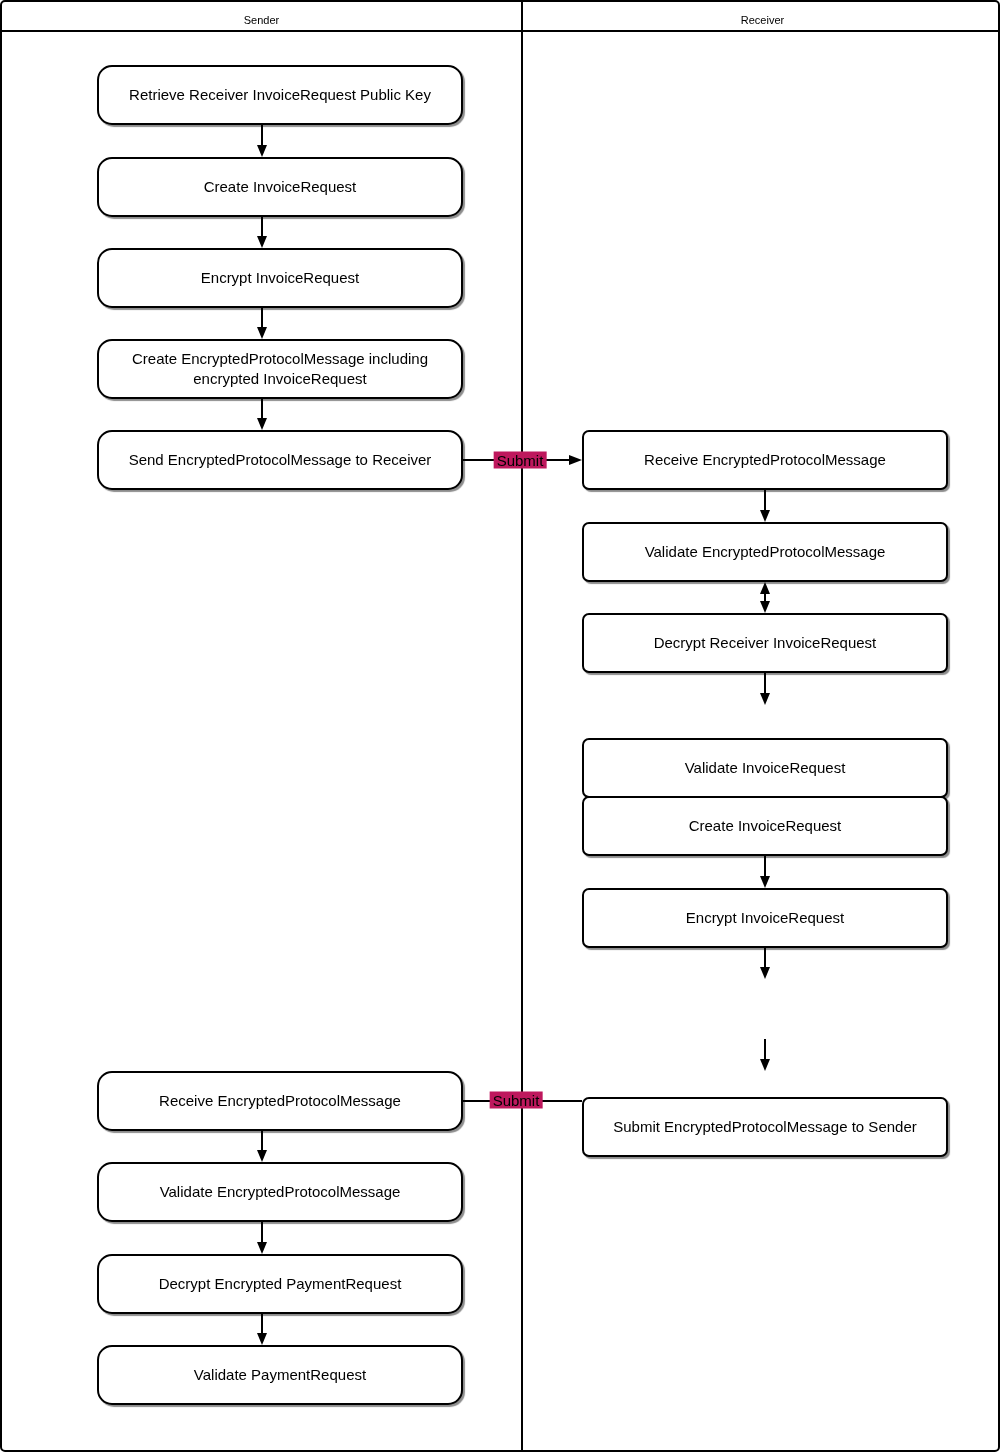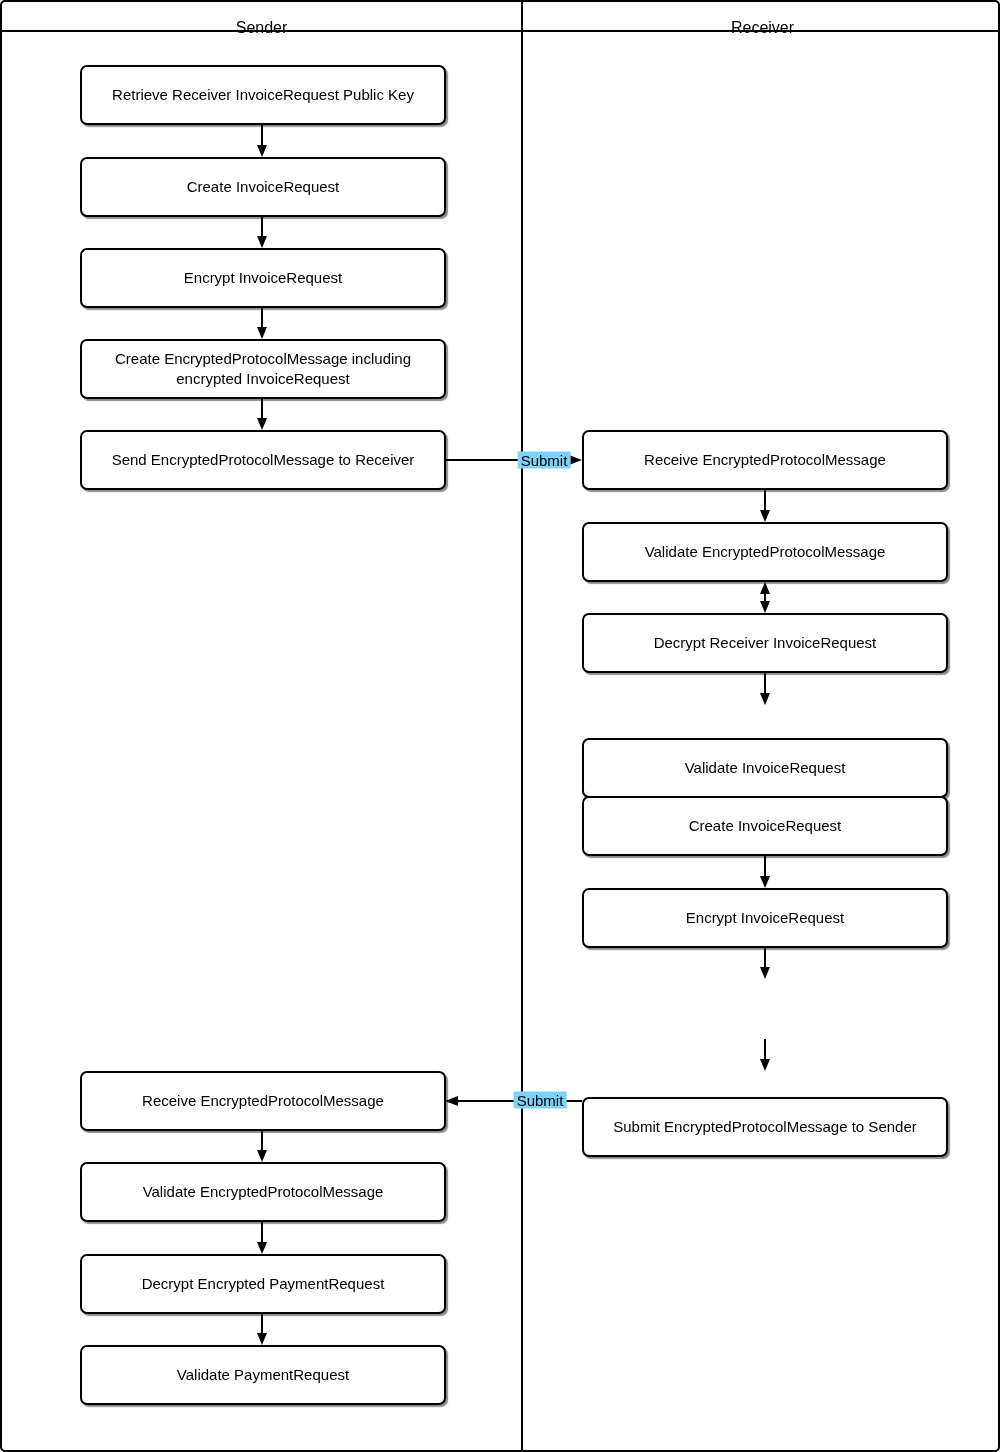--- a/index.html
+++ b/index.html
@@ -25,23 +25,23 @@
   }
   .header-rule {
     position: absolute;
     left: 0; top: 28px;
     width: 1000px; height: 2px;
     background: #000;
     z-index: 1;
   }
   .lane-label {
     position: absolute;
-    top: 8px; height: 35px;
+    top: 0; height: 35px;
     display: flex; align-items: center; justify-content: center;
-    font-size: 16px;
+    font-size: 11px;
     z-index: 2;
   }
   .lane-label.sender { left: 0; width: 519px; }
   .lane-label.receiver { left: 521px; width: 479px; }
 
   svg.wires {
     position: absolute;
     left: 0; top: 0;
     width: 1000px; height: 1452px;
     z-index: 2;
@@ -58,32 +58,31 @@
     border: 2px solid #000;
     border-radius: 7px;
     box-shadow: 2px 2px 1px rgba(0,0,0,0.45);
     display: flex; align-items: center; justify-content: center;
     text-align: center;
     font-size: 15px;
     line-height: 1.35;
     padding: 2px 16px;
     z-index: 3;
   }
-  .node.sender-col { left: 78px; }
+  .node.sender-col { left: 95px; border-radius: 15px; }
   .node.receiver-col { left: 580px; }
 
   .edge-label {
     position: absolute;
     transform: translate(-50%, -50%);
-    background: #7dd3fc;
+    background: #be185d;
     font-size: 15px;
     padding: 0 3px;
     z-index: 4;
     white-space: nowrap;
-    margin-left: 24px;
   }
 </style>
 </head>
 <body>
 
 <div class="canvas">
 
   <div class="lane-divider"></div>
   <div class="header-rule"></div>
   <div class="lane-label sender">Sender</div>

